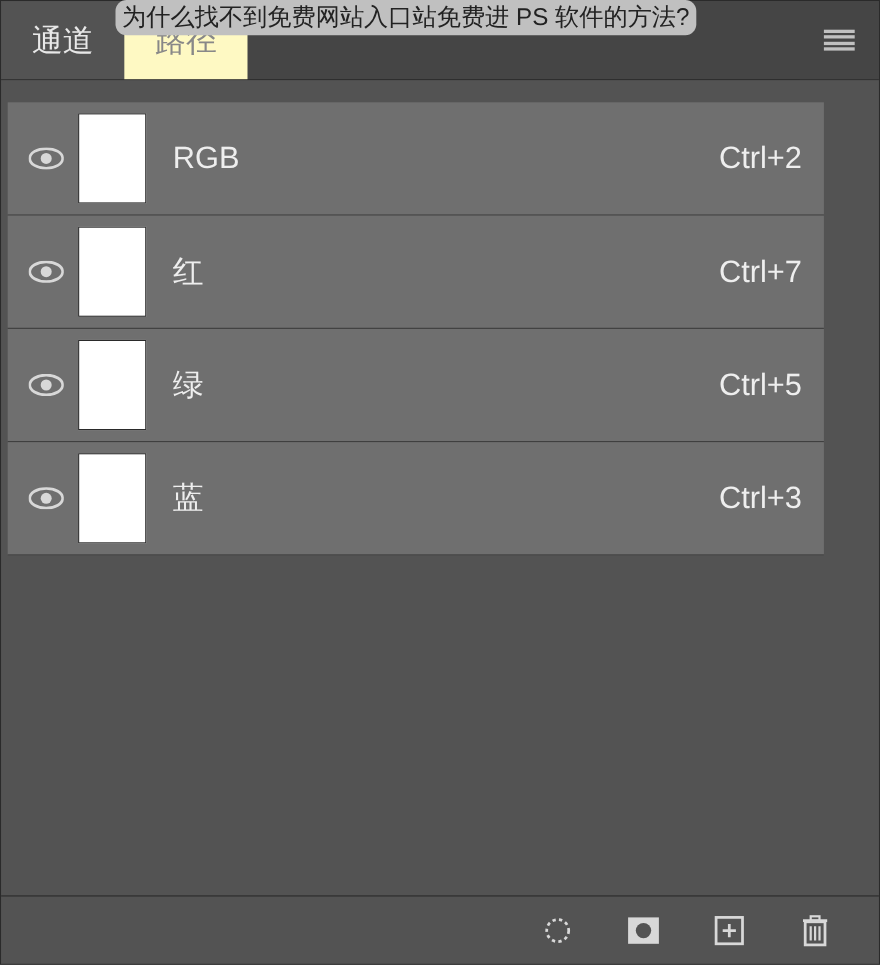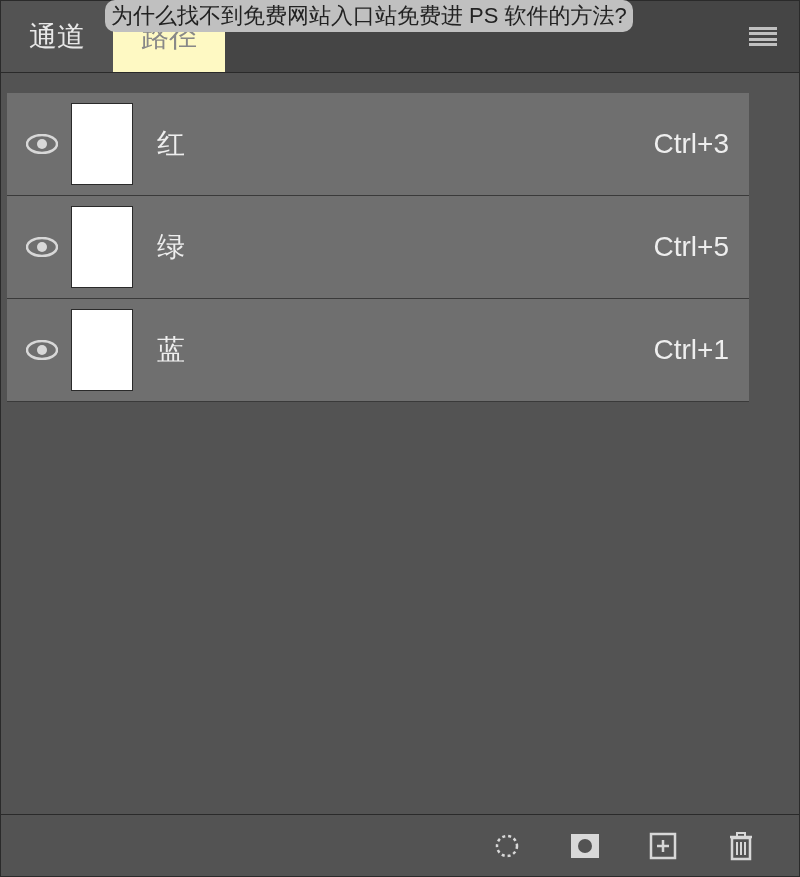--- a/index.html
+++ b/index.html
@@ -145,31 +145,42 @@
         <div></div>
           <div></div>
           <div></div>
           <div></div>
       </div>
     </div>
   </div>
 
   <div class="channel-list">
 
+    <div class="channel-row">
+      <div class="eye-cell">
+        <svg width="32" height="20" viewBox="0 0 32 20">
+          <ellipse cx="16" cy="10" rx="15" ry="9" fill="none" stroke="#d8d8d8" stroke-width="2.5"></ellipse>
+          <circle cx="16" cy="10" r="5" fill="#d8d8d8"></circle>
+        </svg>
+      </div>
+      <div class="thumb"></div>
+      <div class="channel-name">RGB</div>
+      <div class="channel-shortcut">Ctrl+2</div>
+    </div>
 
     <div class="channel-row">
       <div class="eye-cell">
         <svg width="32" height="20" viewBox="0 0 32 20">
           <ellipse cx="16" cy="10" rx="15" ry="9" fill="none" stroke="#d8d8d8" stroke-width="2.5"></ellipse>
           <circle cx="16" cy="10" r="5" fill="#d8d8d8"></circle>
         </svg>
       </div>
       <div class="thumb"></div>
       <div class="channel-name">红</div>
-      <div class="channel-shortcut">Ctrl+3</div>
+      <div class="channel-shortcut">Ctrl+7</div>
     </div>
 
     <div class="channel-row">
       <div class="eye-cell">
         <svg width="32" height="20" viewBox="0 0 32 20">
           <ellipse cx="16" cy="10" rx="15" ry="9" fill="none" stroke="#d8d8d8" stroke-width="2.5"></ellipse>
           <circle cx="16" cy="10" r="5" fill="#d8d8d8"></circle>
         </svg>
       </div>
       <div class="thumb"></div>
@@ -179,21 +190,21 @@
 
     <div class="channel-row">
       <div class="eye-cell">
         <svg width="32" height="20" viewBox="0 0 32 20">
           <ellipse cx="16" cy="10" rx="15" ry="9" fill="none" stroke="#d8d8d8" stroke-width="2.5"></ellipse>
           <circle cx="16" cy="10" r="5" fill="#d8d8d8"></circle>
         </svg>
       </div>
       <div class="thumb"></div>
       <div class="channel-name">蓝</div>
-      <div class="channel-shortcut">Ctrl+1</div>
+      <div class="channel-shortcut">Ctrl+3</div>
     </div>
 
   </div>
 
   <div class="bottom-bar">
     <div class="icon-slot">
       <svg width="28" height="28" viewBox="0 0 28 28">
         <circle cx="14" cy="14" r="10" fill="none" stroke="#d8d8d8" stroke-width="2.5" stroke-dasharray="3 3"></circle>
       </svg>
     </div>

